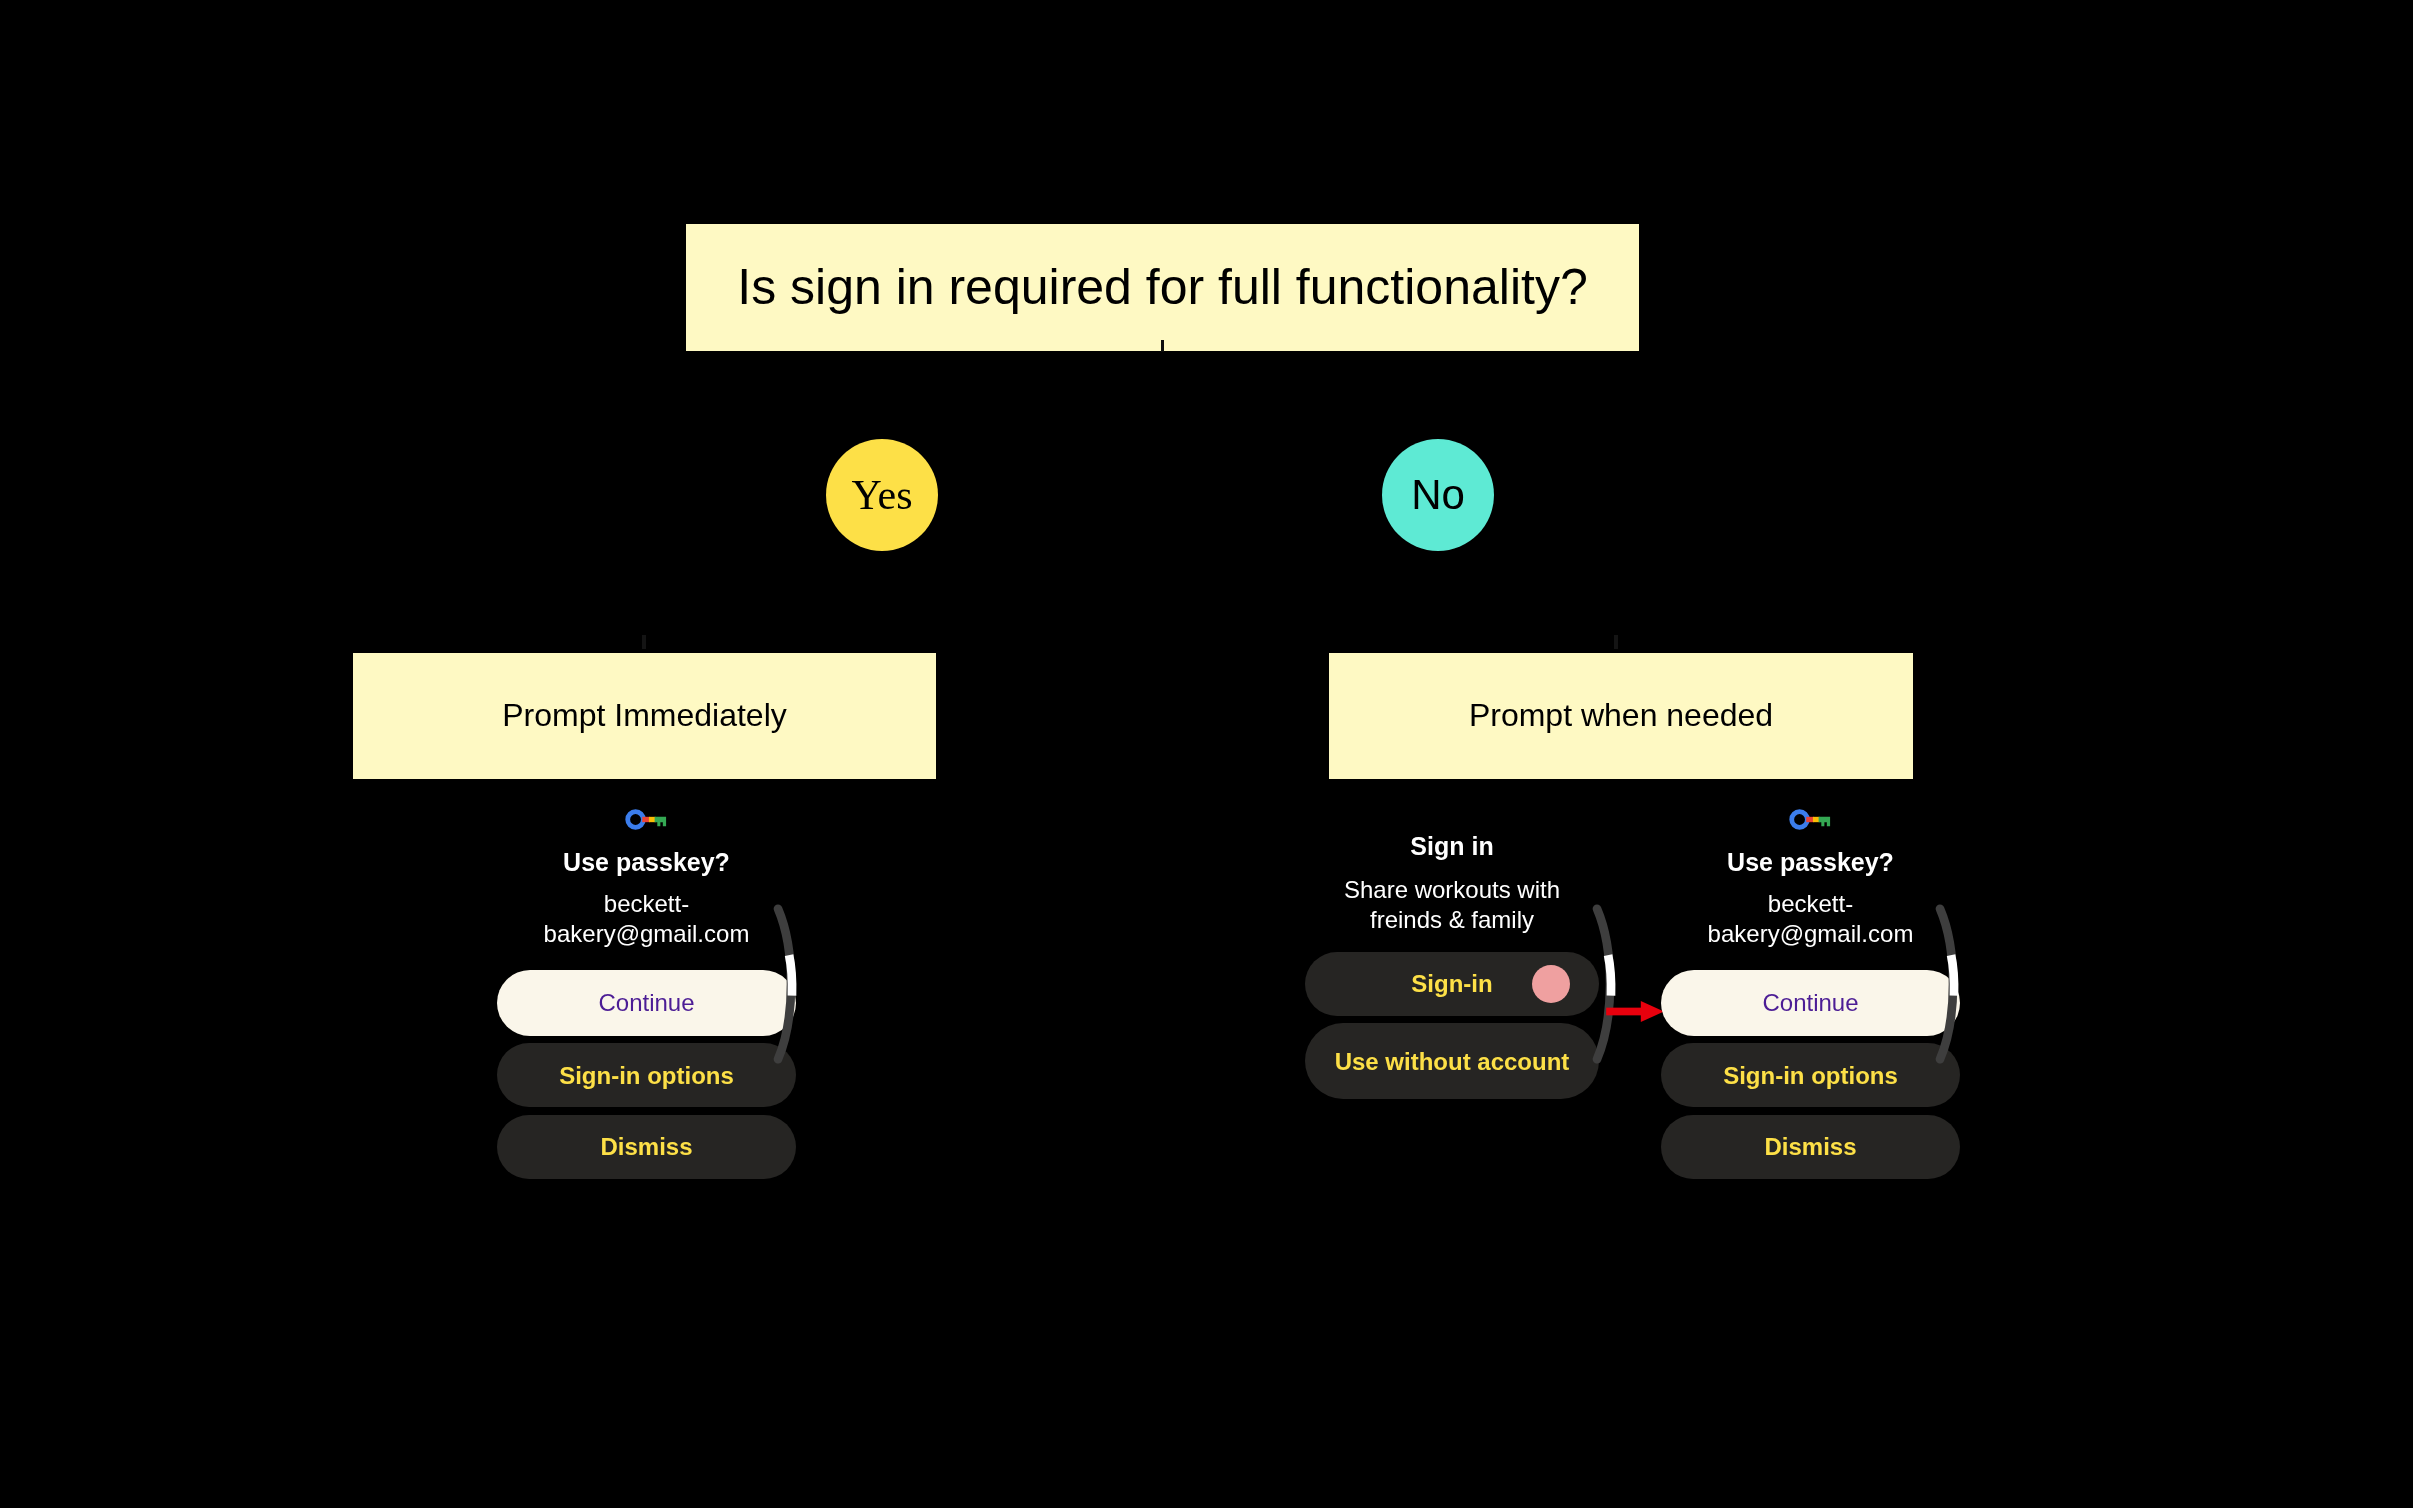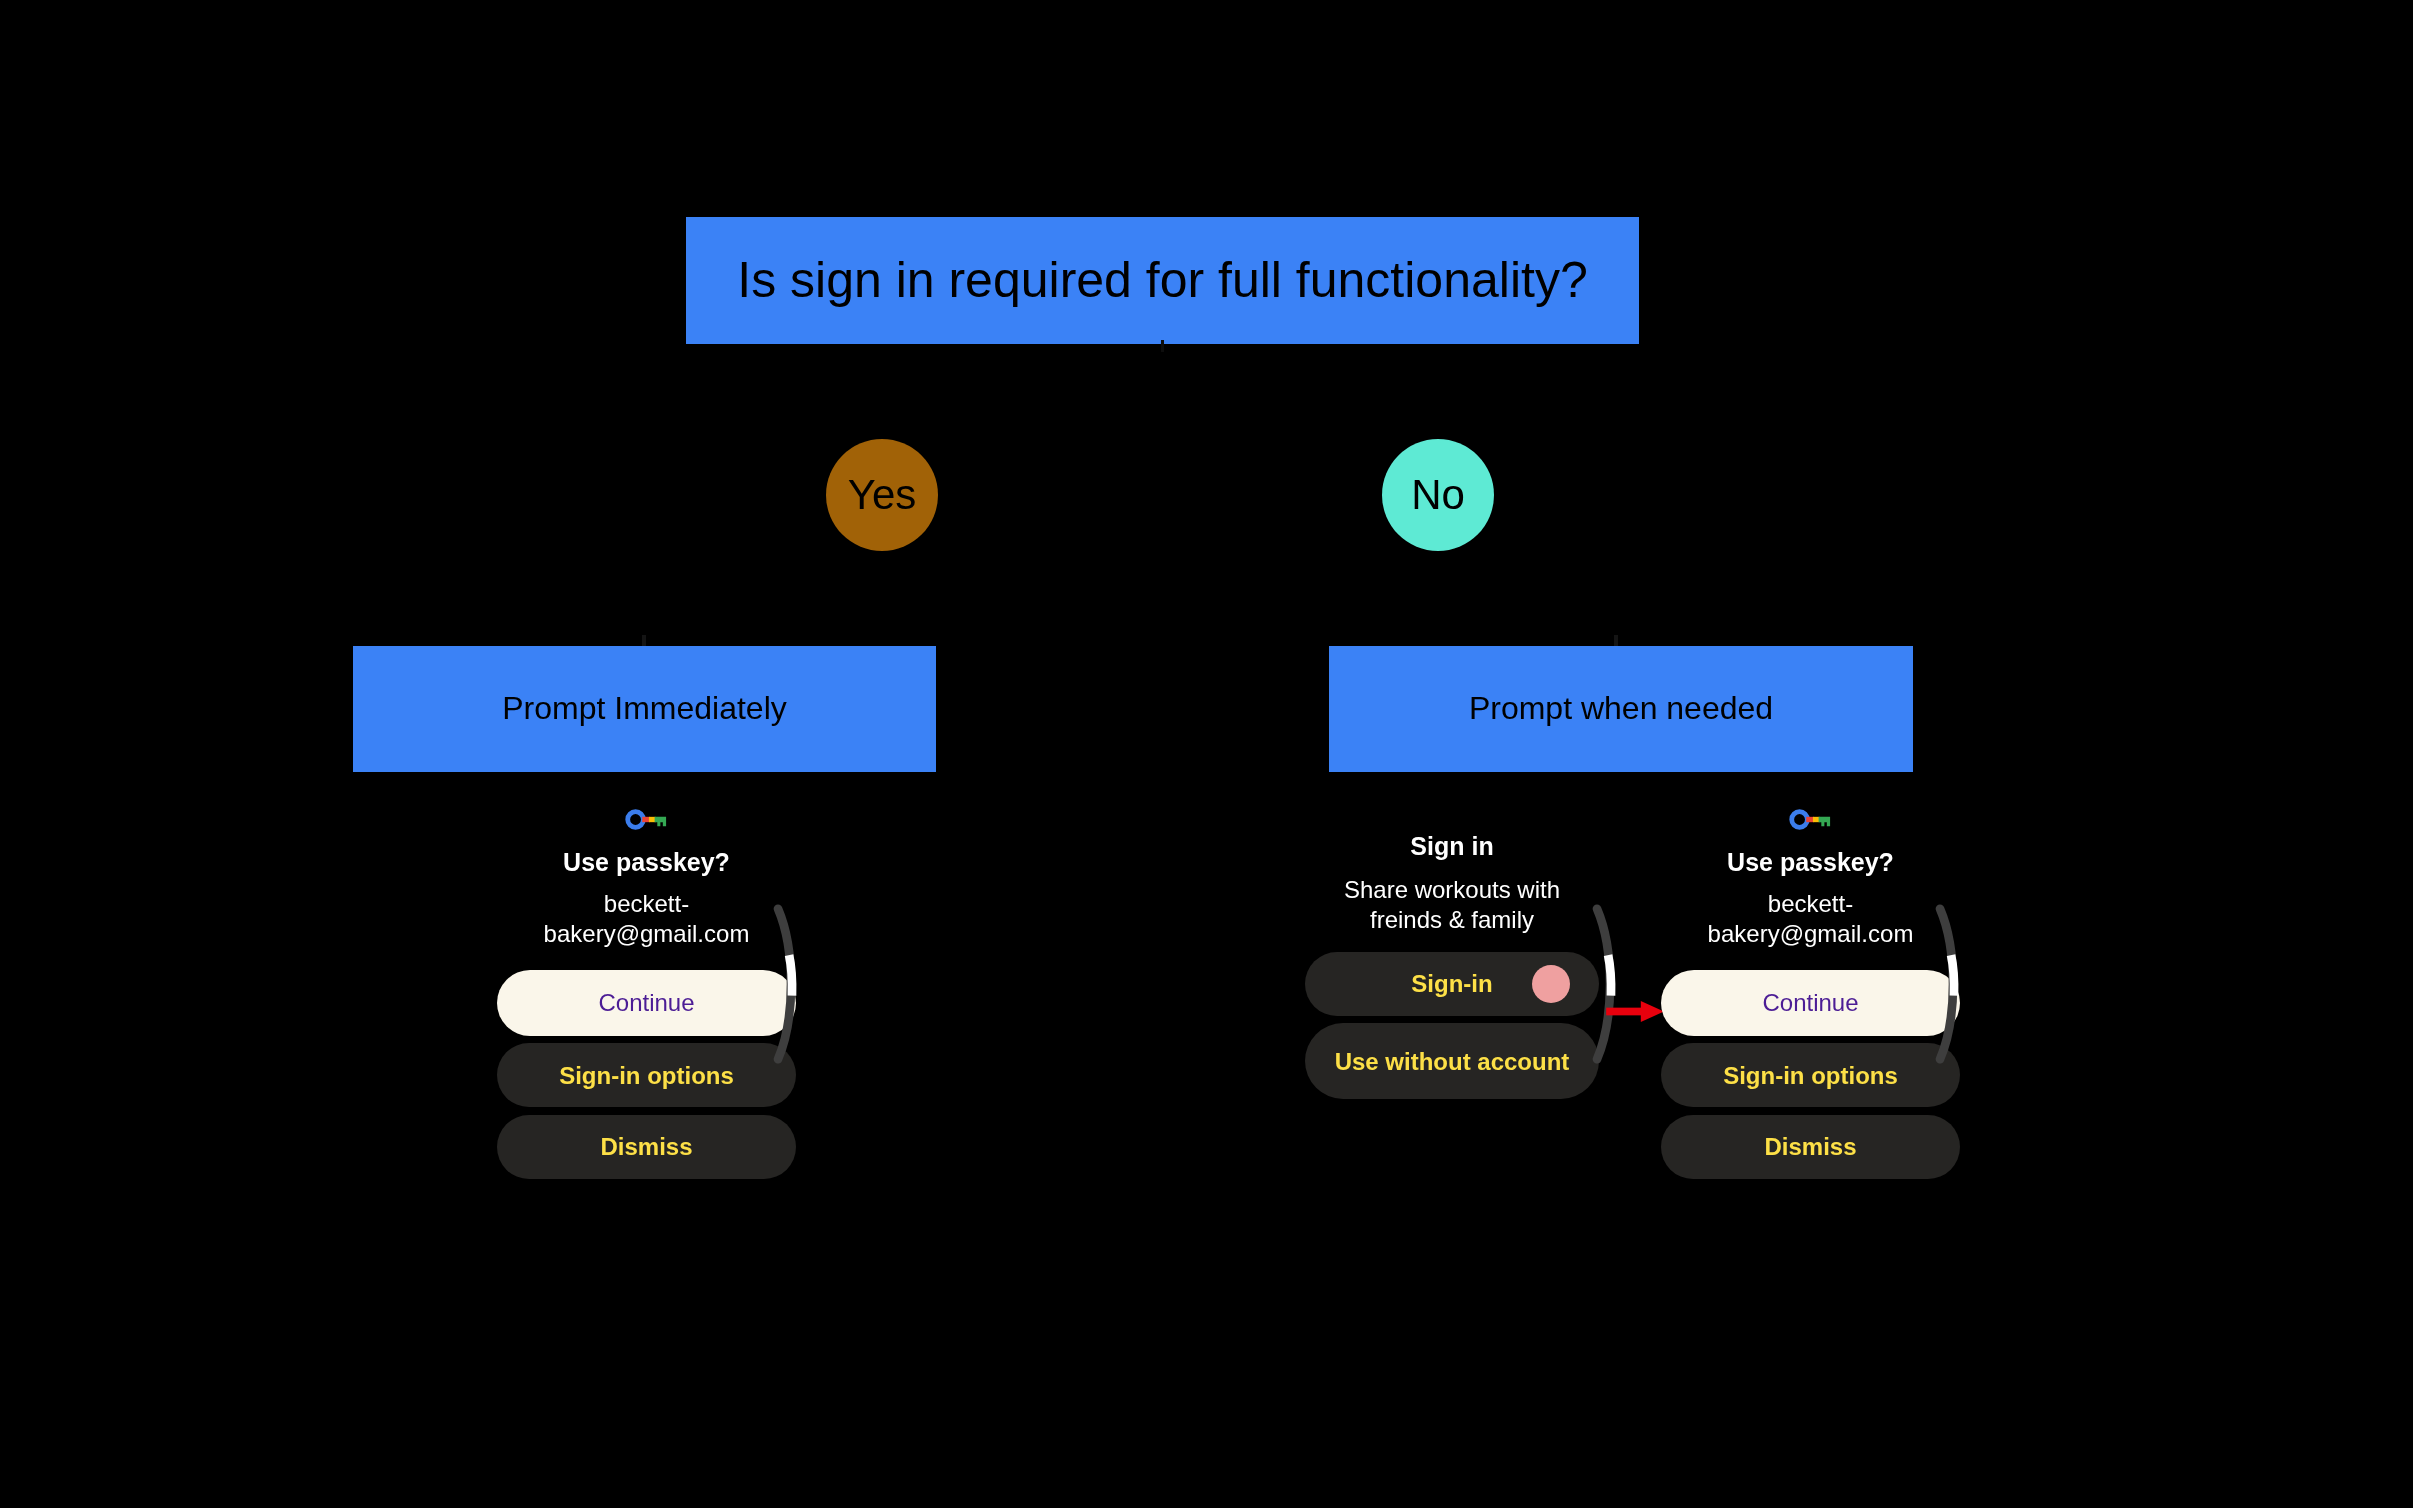--- a/index.html
+++ b/index.html
@@ -14,26 +14,27 @@
     position: relative;
     width: 2414px;
     height: 1508px;
     background: #000000;
     overflow: hidden;
   }
 
   
   .flow-box {
     position: absolute;
-    background: #3b82f6;
+    background: #fef9c3;
     color: #000000;
     display: flex;
     align-items: center;
     justify-content: center;
     box-sizing: border-box;
+    margin-top: 7px;
   }
   .flow-box span {
     display: block;
     line-height: 1.1;
     white-space: nowrap;
   }
   #question-box {
     left: 686px;
     top: 217px;
     width: 953px;
@@ -73,21 +74,22 @@
     border-radius: 50%;
     display: flex;
     align-items: center;
     justify-content: center;
     color: #000000;
     font-size: 42px;
   }
   #circle-yes {
     left: 826px; top: 439px;
     width: 112px; height: 112px;
-    background: #a16207;
+    background: #fde047;
+    font-family: Liberation Serif, serif;
   }
   #circle-no {
     left: 1382px; top: 439px;
     width: 112px; height: 112px;
     background: #5eead4;
   }
 
   
   .device-card {
     position: absolute;

